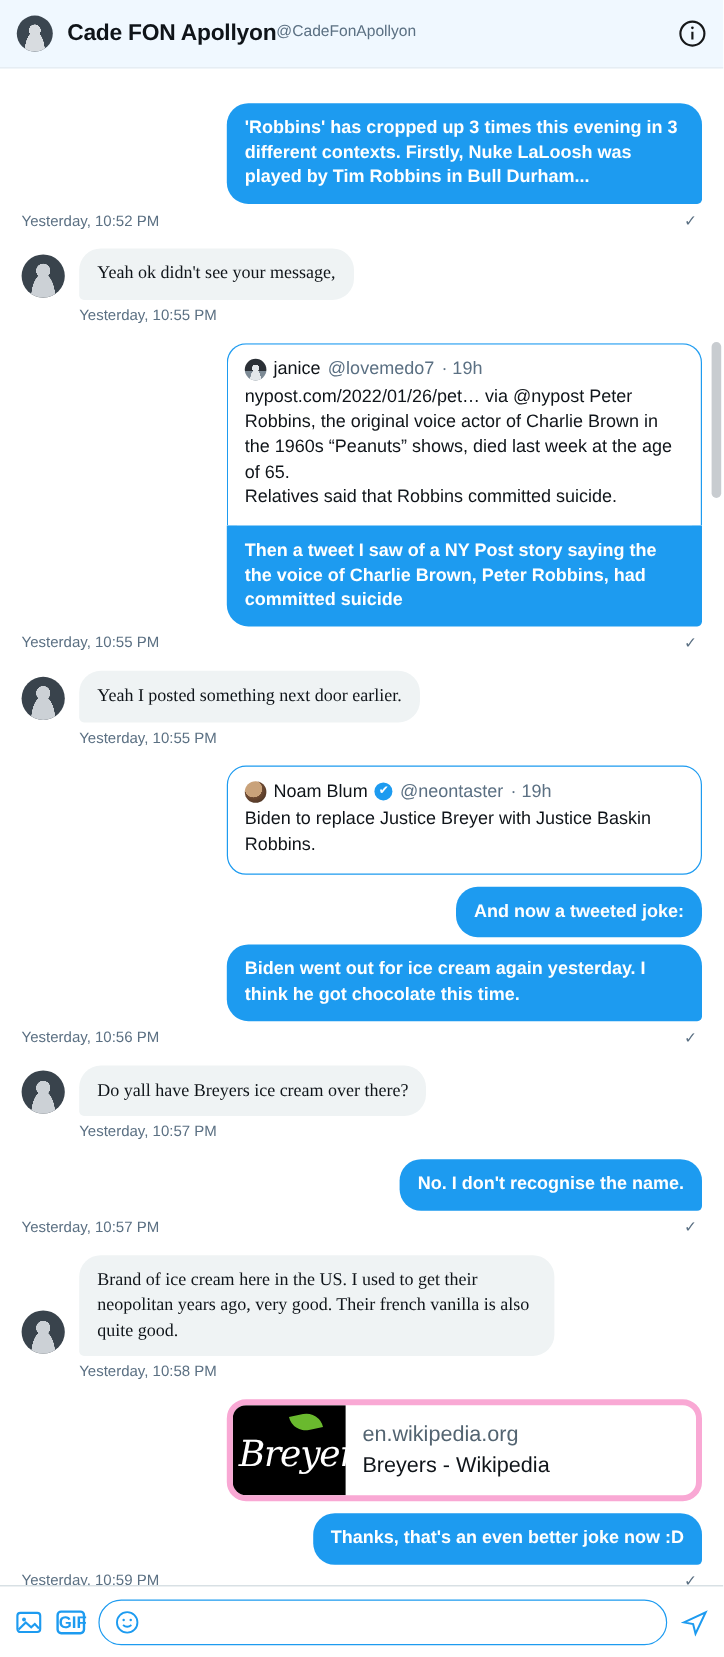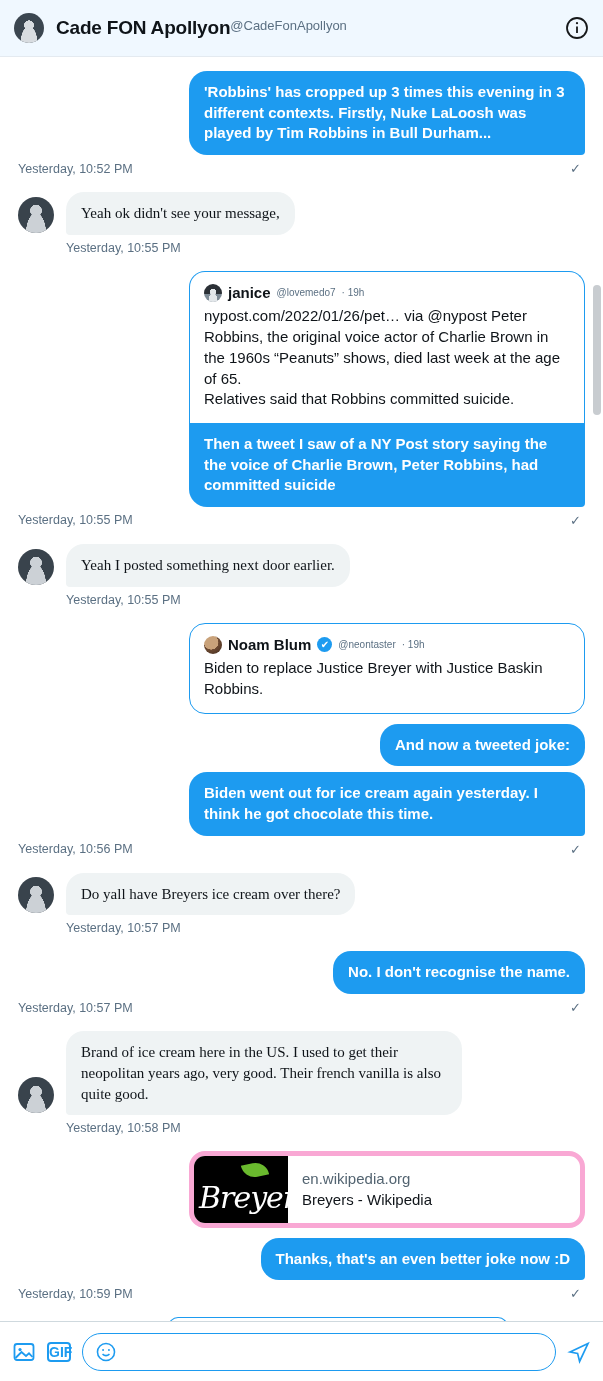--- a/index.html
+++ b/index.html
@@ -76,21 +76,21 @@
   .scrollbar {
     position: absolute;
     right: 2px;
     top: 228px;
     width: 8px;
     height: 130px;
     background: #c8ccd0;
     border-radius: 4px;
   }
 
-  .row { display: flex; align-items: flex-start; margin-bottom: 2px; }
+  .row { display: flex; align-items: flex-start; margin-bottom: 2px; margin-top: 15px; }
   .row.out { justify-content: flex-end; }
   .row.in { justify-content: flex-start; font-family: Liberation Serif, serif; }
 
   .avatar {
     width: 36px; height: 36px;
     border-radius: 50%;
     background: #39434c;
     flex: 0 0 36px;
     margin-right: 12px;
     overflow: hidden;
@@ -181,32 +181,32 @@
     left: 50%; top: 58%;
     transform: translate(-50%,-50%);
     width: 14px; height: 14px;
     background:
       radial-gradient(circle at 50% 28%, #e3e7ea 0 24%, transparent 25%),
       radial-gradient(ellipse at 50% 104%, #e3e7ea 0 46%, transparent 47%);
   }
   .tw-av.noam {
     background: radial-gradient(circle at 40% 35%, #c9a27a 0 45%, #6e4a32 46%, #3d2a1e 100%);
   }
-  .tw-name { font-weight: bold; font-size: 15px; color: #0f1419; }
+  .tw-name { font-weight: normal; font-size: 15px; color: #0f1419; }
   .tw-badge {
     width: 15px; height: 15px;
     border-radius: 50%;
     background: #1d9bf0;
     color: #fff;
     font-size: 10px;
     line-height: 15px;
     text-align: center;
     flex: 0 0 15px;
   }
-  .tw-handle { color: #5b7083; font-size: 10px; }
+  .tw-handle { color: #5b7083; font-size: 15px; }
   .tweet-body-line { display: block; }
   .bubble.quote-attached {
     border-top-left-radius: 0;
     border-top-right-radius: 0;
     max-width: 396px;
   }
 
   
   .link-card {
     width: 396px;
@@ -234,21 +234,21 @@
     position: absolute;
     left: 5px; top: 24px;
     color: #fff;
     font-family: "DejaVu Serif", serif;
     font-style: italic;
     font-size: 30px;
     letter-spacing: -1px;
   }
   .link-text {
     padding: 12px 14px;
-    font-size: 15px;
+    font-size: 18px;
     line-height: 1.42;
     color: #0f1419;
   }
   .link-domain { color: #536471; }
 
   .clipped-bubble {
     height: 10px;
     width: 340px;
     border: 1px solid #1d9bf0;
     border-bottom: none;

